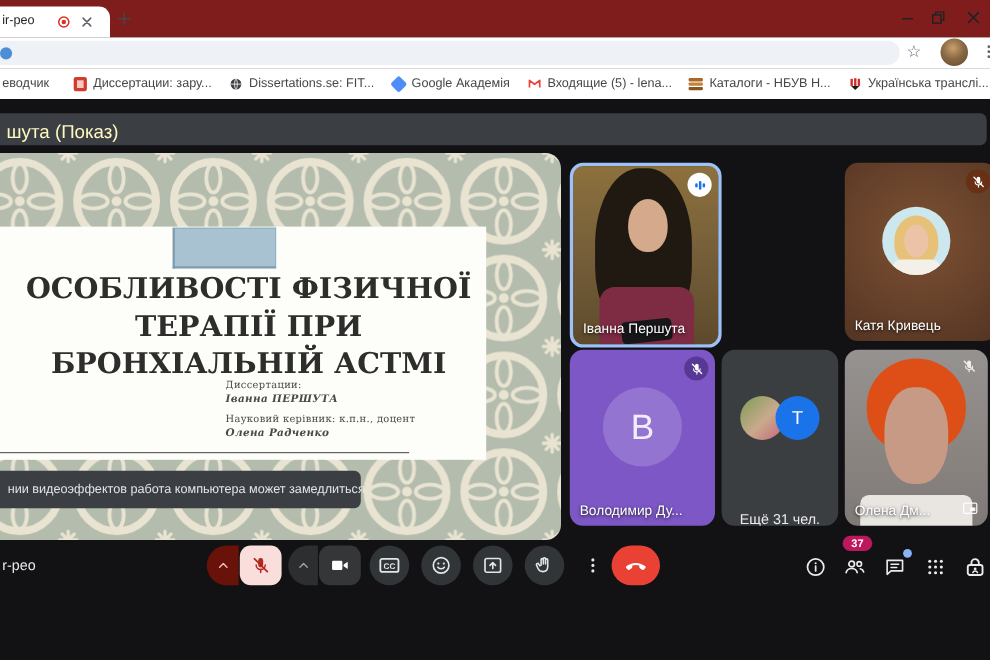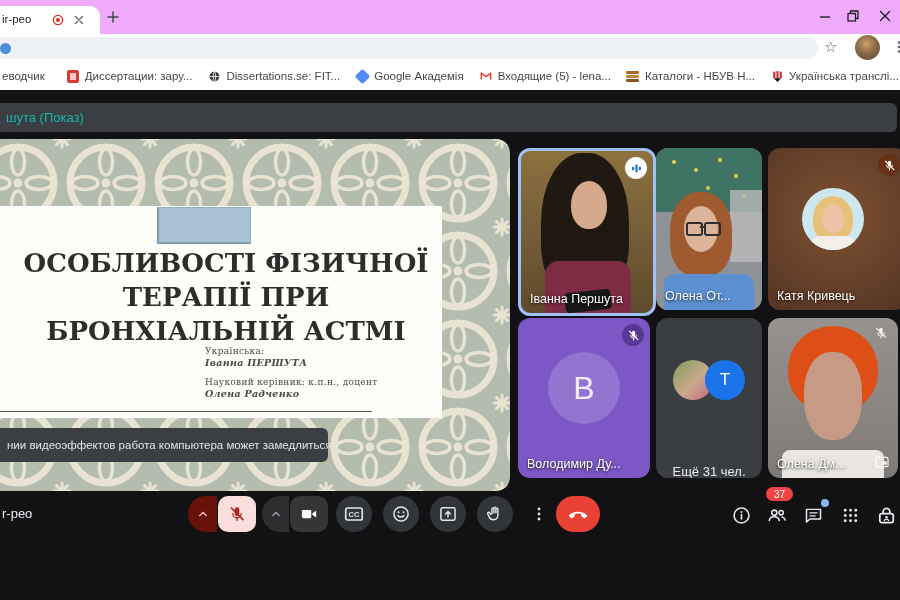--- a/index.html
+++ b/index.html
@@ -1,21 +1,21 @@
 <!DOCTYPE html>
 <html><head>
 <meta charset="utf-8">
 <style>
   html,body{margin:0;padding:0;background:#000;}
   .stage{position:relative;width:900px;height:600px;overflow:hidden;background:#151517;
          font-family:"Liberation Sans",sans-serif;}
   svg{display:block;}
 
   
-  .tabbar{position:absolute;top:0;left:0;width:900px;height:34px;background:#f0abfc;}
+  .tabbar{position:absolute;top:0;left:0;width:900px;height:34px;background:#7f1d1d;}
   .tab{position:absolute;left:-14px;top:6px;width:114px;height:28px;background:#fff;
        border-radius:10px 10px 0 0;}
   .tab-title{position:absolute;left:16px;top:7px;font-size:11.5px;color:#1f1f1f;}
   .rec{position:absolute;left:66px;top:8px;}
   .tab-close{position:absolute;left:88px;top:9px;cursor:pointer;}
   .newtab{position:absolute;left:106px;top:10px;}
   .winctl{position:absolute;right:0;top:0;height:34px;}
   .winbtn{position:absolute;top:9px;width:16px;height:16px;}
 
   .addrbar{position:absolute;top:34px;left:0;width:900px;height:28px;background:#fff;}
@@ -34,21 +34,21 @@
   .ic-reddoc{width:12px;height:13px;background:#d23b2e;border-radius:2px;position:relative;}
   .ic-reddoc::after{content:"";position:absolute;left:3px;top:3px;width:6px;height:7px;background:#f5c9c4;}
   .ic-diamond{width:11px;height:11px;background:#4e8cf9;transform:rotate(45deg);border-radius:2px;}
   .ic-books{width:13px;height:11px;display:flex;flex-direction:column;gap:1px;}
   .ic-books span{height:3px;border-radius:1px;}
   .bk-div{width:1px;height:16px;background:#d4d7db;margin-right:10px;}
 
   
   .meet{position:absolute;top:90px;left:0;width:900px;height:510px;background:#121214;}
   .banner{position:absolute;left:-6px;top:13px;width:903px;height:29px;background:#3b3e42;border-radius:6px;}
-  .banner span{position:absolute;left:12px;top:7px;font-size:13px;color:#14b8a6;}
+  .banner span{position:absolute;left:12px;top:7px;font-size:17px;color:#fef9c3;}
 
   .presentation{position:absolute;left:-26px;top:49px;width:536px;height:352px;border-radius:14px;overflow:hidden;}
   .slide{position:absolute;left:6px;top:67px;width:462px;height:212px;background:#fdfdfa;}
   .accent{position:absolute;left:177px;top:1px;width:91px;height:34px;background:#a9c2d1;
           border:1px solid #93aebc;border-left:2px solid #7f9dae;border-bottom:2px solid #7f9dae;}
   .slide-title{position:absolute;left:34px;top:40px;width:424px;text-align:center;
     font-family:"DejaVu Serif",serif;font-weight:bold;color:#2e2d2b;font-size:26px;line-height:34px;}
   .byline{position:absolute;left:225px;top:140px;font-family:"DejaVu Serif",serif;color:#4a4a44;
           font-size:9px;line-height:11px;letter-spacing:.3px;}
   .byline .bname{font-weight:bold;font-style:italic;font-size:9.5px;}
@@ -121,22 +121,22 @@
              display:flex;align-items:center;justify-content:center;color:#e3e6e8;}
   .mic-chev{left:188px;width:29px;border-radius:18px 0 0 18px;background:#691209;color:#f2b8b5;}
   .mic-main{left:218px;width:38px;border-radius:10px;background:#f9dedc;color:#b3261e;}
   .cam-chev{left:262px;width:27px;border-radius:18px 0 0 18px;background:#2c2e30;color:#9aa0a6;}
   .cam-main{left:290px;width:38px;border-radius:10px;background:#343638;color:#fff;}
   .cc-wrap{position:relative;}
   .cc-label{position:absolute;left:0;top:7px;width:100%;text-align:center;font-size:7.5px;font-weight:bold;color:#e3e6e8;}
   .endcall{position:absolute;left:556px;top:406px;width:44px;height:36px;border-radius:18px;background:#e94235;
            display:flex;align-items:center;justify-content:center;color:#fff;}
   .ricon{position:absolute;top:413px;width:24px;height:24px;color:#e8eaed;display:flex;align-items:center;justify-content:center;}
-  .badge37{position:absolute;left:766px;top:397px;min-width:21px;height:14px;border-radius:8px;background:#ef4444;
-           color:#fff;font-size:10px;display:flex;align-items:center;justify-content:center;padding:0 3px;z-index:3;}
+  .badge37{position:absolute;left:766px;top:397px;min-width:21px;height:14px;border-radius:8px;background:#be185d;
+           color:#fff;font-size:10px;display:flex;align-items:center;justify-content:center;padding:0 3px;z-index:3;font-weight:bold;}
   .chatdot{position:absolute;left:821px;top:409px;width:8px;height:8px;border-radius:50%;background:#8ab4f8;z-index:3;}
 </style>
 </head>
 <body>
 
 <div class="stage">
 
 <svg width="0" height="0" style="position:absolute" aria-hidden="true">
   <defs>
     <symbol id="i-micoff" viewBox="0 0 24 24">
@@ -376,21 +376,21 @@
       <rect width="536" height="352" fill="url(#damask)"></rect>
     </svg>
     <div class="slide">
       <div class="accent"></div>
       <div class="slide-title">
         <div>ОСОБЛИВОСТІ ФІЗИЧНОЇ</div>
         <div>ТЕРАПІЇ ПРИ</div>
         <div>БРОНХІАЛЬНІЙ АСТМІ</div>
       </div>
       <div class="byline">
-        <div>Українська:</div>
+        <div>Диссертации:</div>
         <div class="bname">Іванна ПЕРШУТА</div>
         <div class="gap"></div>
         <div>Науковий керівник: к.п.н., доцент</div>
         <div class="bname">Олена Радченко</div>
       </div>
       <div class="slide-hr"></div>
     </div>
   </div>
 
   <div class="toast">
@@ -403,32 +403,20 @@
     <div class="t1-shirt"></div>
     <div class="t1-phone"></div>
     <div class="audiobadge">
       <svg width="15" height="15" viewBox="0 0 24 24">
             <use href="#i-audio"></use>
           </svg>
     </div>
     <span class="tname">Іванна Першута</span>
   </div>
 
-  <div class="tile tile2">
-    <div class="t2-canopy"></div>
-    <div class="t2-stars"></div>
-    <div class="t2-pale"></div>
-    <div class="t2-hair"></div>
-    <div class="t2-face"></div>
-    <div class="t2-lens" style="left:30px;top:74px"></div>
-    <div class="t2-lens" style="left:48px;top:74px"></div>
-    <div class="t2-bridge"></div>
-    <div class="t2-shirt"></div>
-    <span class="tname">Олена От...</span>
-  </div>
 
   <div class="tile tile3">
     <div class="t3-av">
       <div class="t3-hair"></div>
       <div class="t3-face"></div>
       <div class="t3-sh"></div>
     </div>
     <div class="mutebadge" style="background:rgba(104,47,20,.92)">
       <svg width="13" height="13" viewBox="0 0 24 24" style="color:#fff">
             <use href="#i-micoff"></use>

